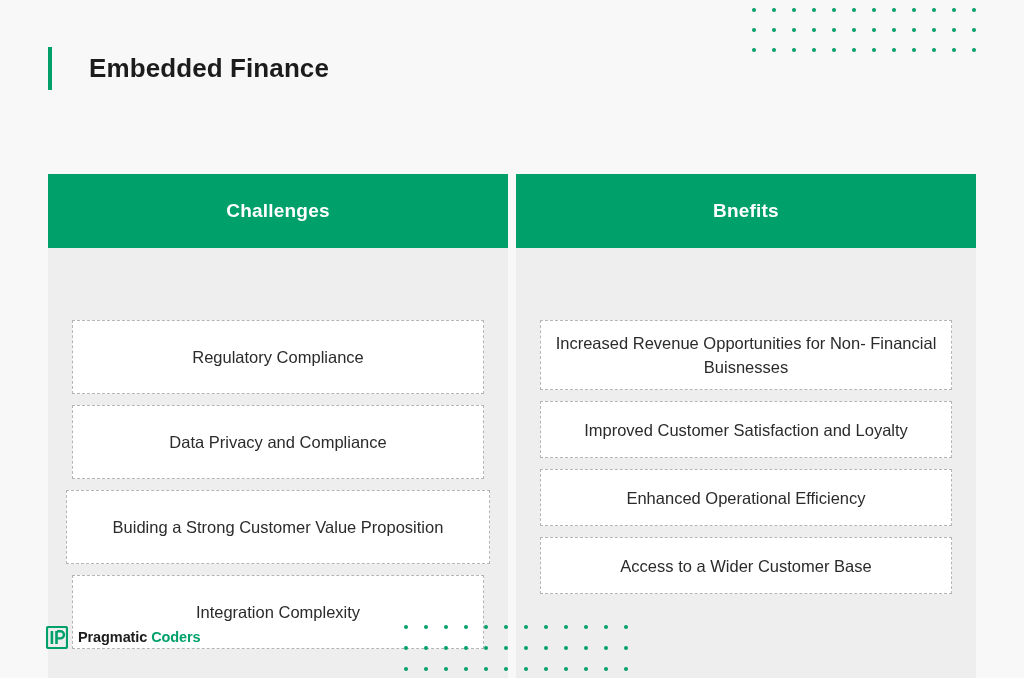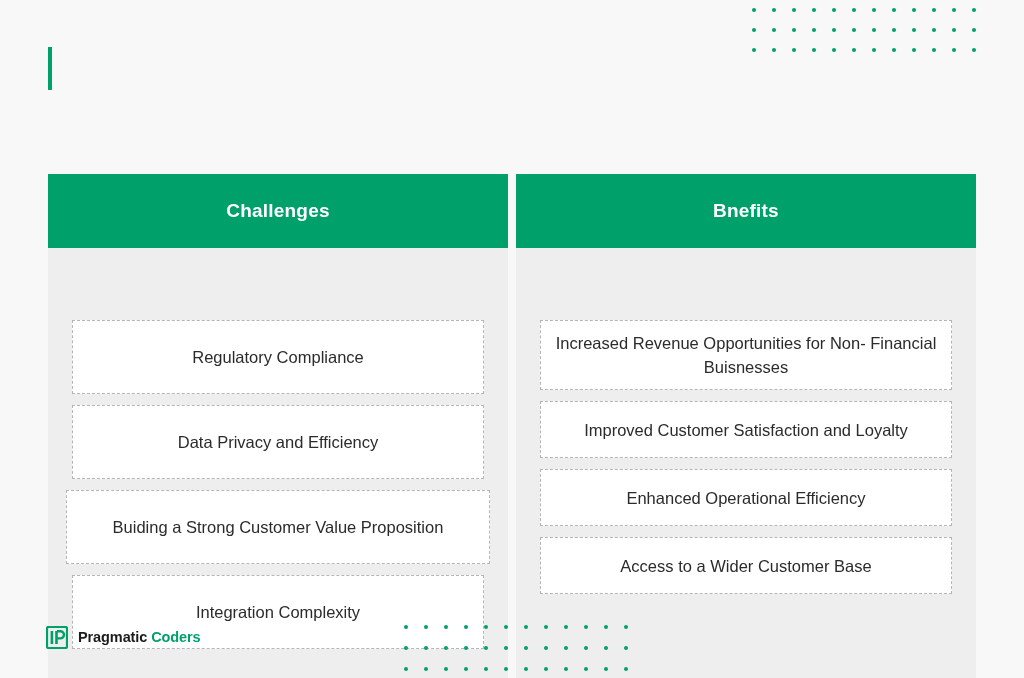--- a/index.html
+++ b/index.html
@@ -191,29 +191,30 @@
     <span class="dot" style="background: rgb(0, 160, 107);"></span>
     <span class="dot" style="background: rgb(0, 160, 107);"></span>
     <span class="dot" style="background: rgb(0, 160, 107);"></span>
     <span class="dot" style="background: rgb(0, 160, 107);"></span>
     <span class="dot" style="background: rgb(0, 160, 107);"></span>
     <span class="dot" style="background: rgb(0, 160, 107);"></span>
   </div>
 
 <div class="title-row">
   <div class="title-accent"></div>
+  <div class="page-title">Embedded Finance</div>
 </div>
 
 <div class="columns">
 
   <div class="column" id="column-challenges">
     <div class="col-header">Challenges</div>
     <div class="col-body">
       <div class="card">Regulatory Compliance</div>
-      <div class="card">Data Privacy and Efficiency</div>
+      <div class="card">Data Privacy and Compliance</div>
       <div class="card wide">Buiding a Strong Customer Value Proposition</div>
       <div class="card">Integration Complexity</div>
     </div>
   </div>
 
   <div class="column" id="column-benefits">
     <div class="col-header">Bnefits</div>
     <div class="col-body">
       <div class="card tall">Increased Revenue Opportunities for Non- Financial Buisnesses</div>
       <div class="card">Improved Customer Satisfaction and Loyalty</div>

